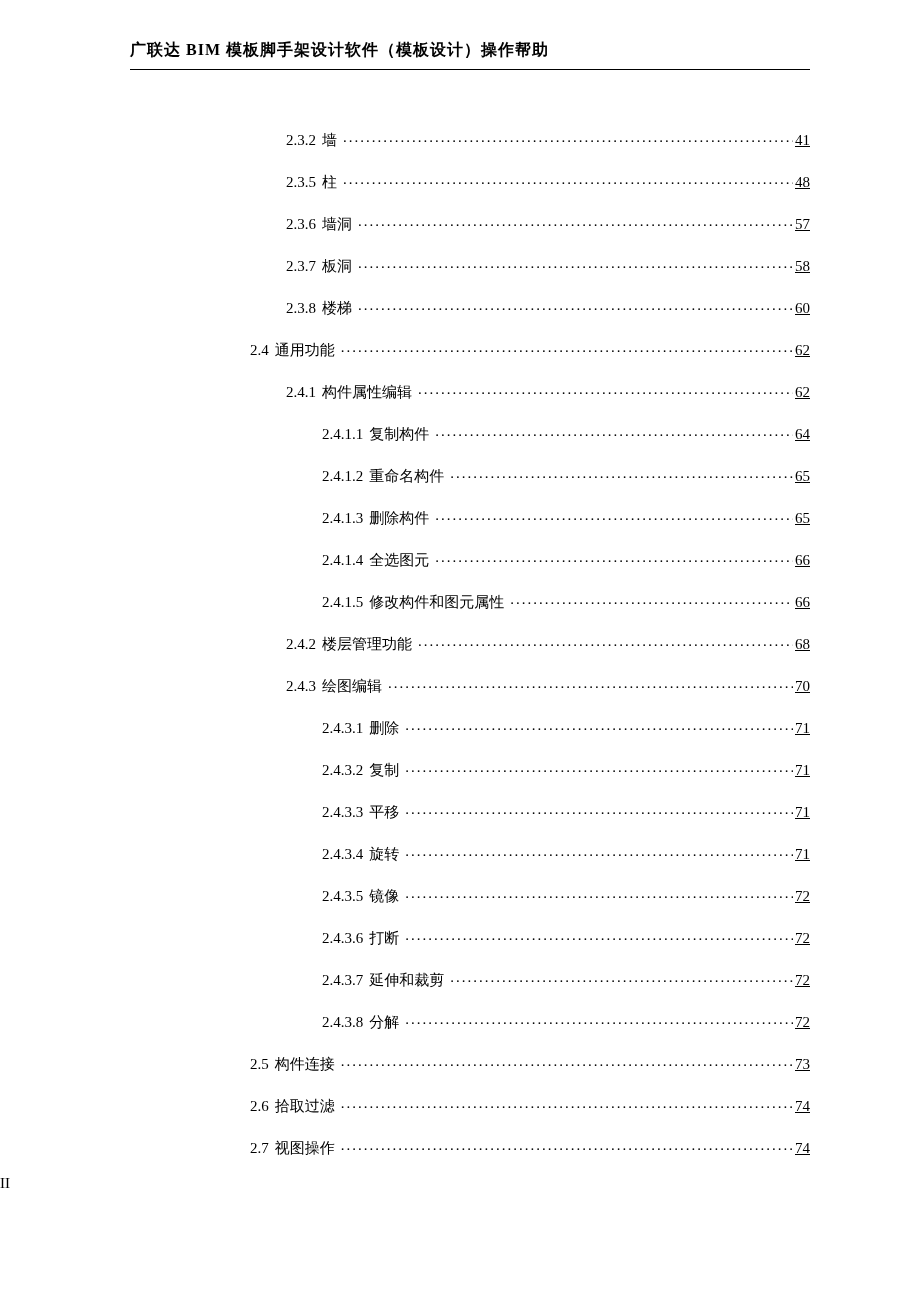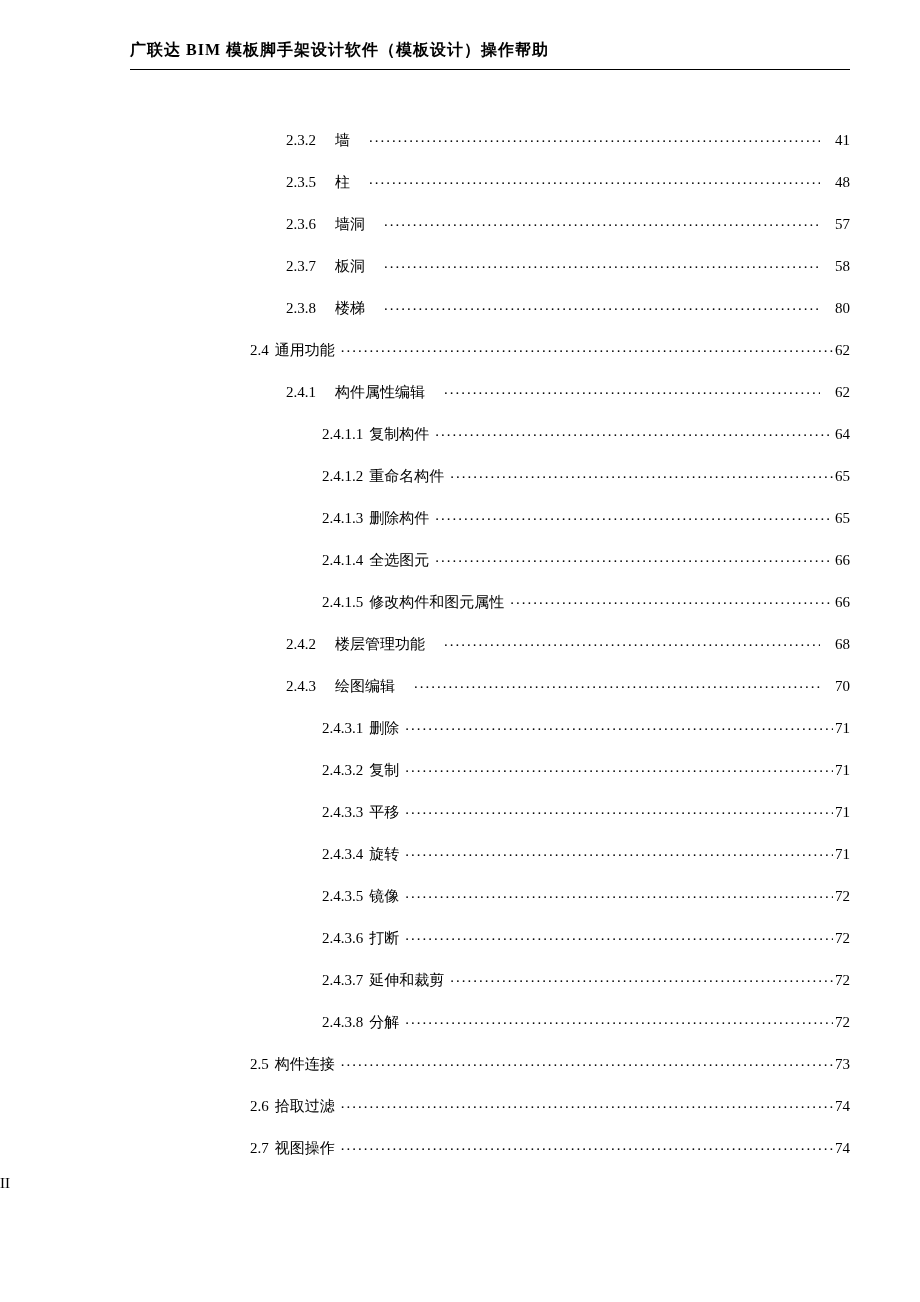--- a/index.html
+++ b/index.html
@@ -6,42 +6,42 @@
   html, body { margin: 0; padding: 0; }
   body {
     width: 920px;
     height: 1302px;
     background: #fff;
     font-family: "SimSun", "宋体", serif;
     color: #000;
     position: relative;
   }
   .page {
-    padding: 40px 70px 0 130px;
+    padding: 40px 110px 0 130px;
   }
   .header {
     font-size: 16px;
     font-weight: bold;
     letter-spacing: 1px;
     padding-bottom: 8px;
     border-bottom: 1px solid #000;
     margin-bottom: 60px;
   }
   .toc {
     font-size: 15px;
     line-height: 1.0;
   }
   .toc-row {
     display: flex;
     align-items: baseline;
     margin-bottom: 24px;
     white-space: nowrap;
   }
   .toc-row.level-1 { padding-left: 120px; text-align: center; }
-  .toc-row.level-2 { padding-left: 156px; gap: 13px; }
+  .toc-row.level-2 { padding-left: 156px; }
   .toc-row.level-3 { padding-left: 192px; }
   .toc-num {
     flex: 0 0 auto;
   }
   .toc-title {
     flex: 0 0 auto;
     margin-left: 6px;
     margin-right: 6px;
   }
   .toc-dots {
@@ -54,20 +54,21 @@
     content: "................................................................................................................................................................................................";
     position: absolute;
     left: 0;
     bottom: 0;
     letter-spacing: 2px;
     color: #000;
   }
   .toc-page {
     flex: 0 0 auto;
     padding-left: 2px;
+    text-decoration: underline;
   }
   .page-number {
     position: absolute;
     bottom: 110px;
     left: 0;
     width: 100%;
     font-size: 15px;
     font-family: "Times New Roman", serif;
   }
 </style>
@@ -98,21 +99,21 @@
       <div class="toc-row level-2">
         <span class="toc-num">2.3.7</span>
         <span class="toc-title">板洞</span>
         <span class="toc-dots"></span>
         <span class="toc-page">58</span>
       </div>
       <div class="toc-row level-2">
         <span class="toc-num">2.3.8</span>
         <span class="toc-title">楼梯</span>
         <span class="toc-dots"></span>
-        <span class="toc-page">80</span>
+        <span class="toc-page">60</span>
       </div>
       <div class="toc-row level-1">
         <span class="toc-num">2.4</span>
         <span class="toc-title">通用功能</span>
         <span class="toc-dots"></span>
         <span class="toc-page">62</span>
       </div>
       <div class="toc-row level-2">
         <span class="toc-num">2.4.1</span>
         <span class="toc-title">构件属性编辑</span>

